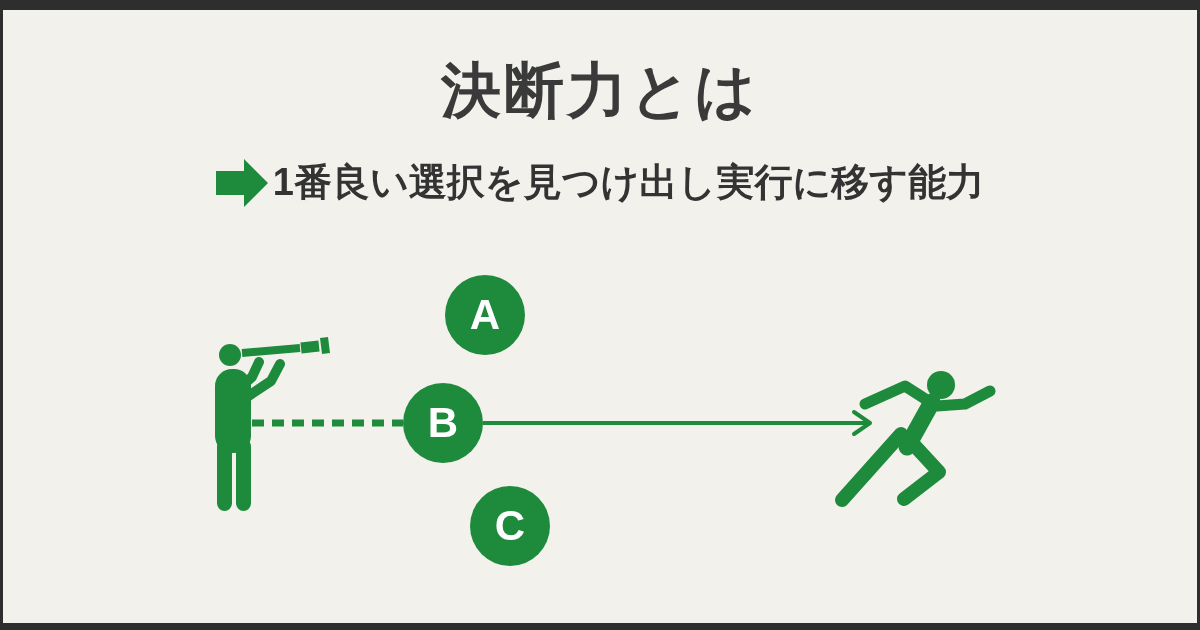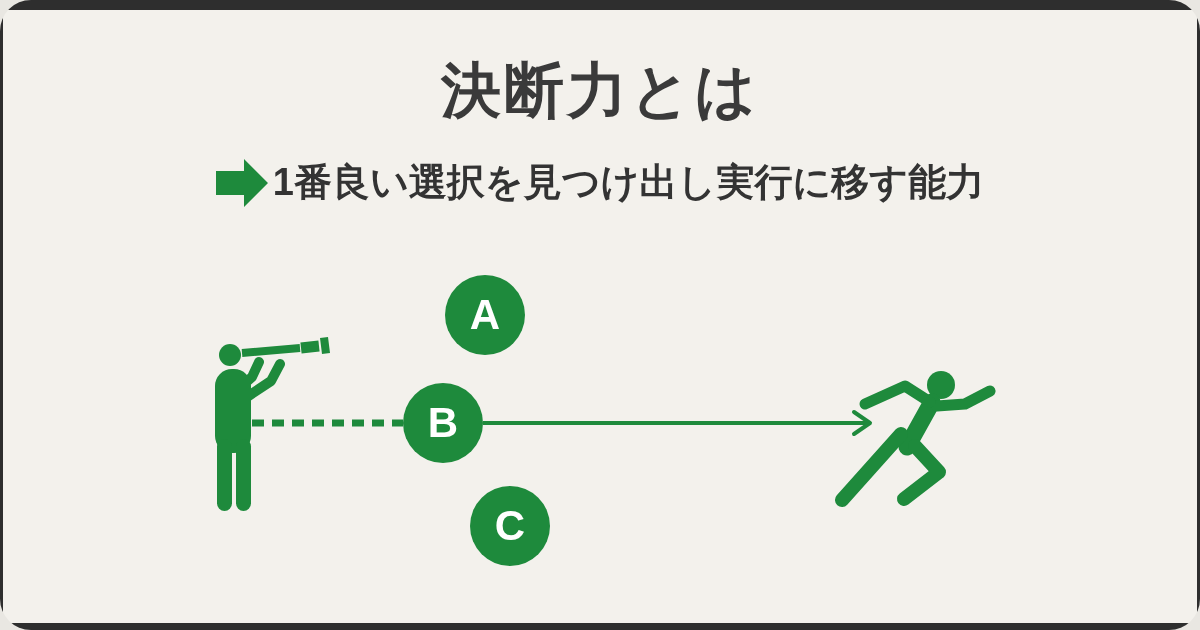--- a/index.html
+++ b/index.html
@@ -2,21 +2,20 @@
 <html><head>
 <meta charset="utf-8">
 <style>
   html,body{margin:0;padding:0;background:#e9e7e2;}
   .canvas{
     position:relative;
     width:1200px;height:630px;
     background:#f3f1ec;
     overflow:hidden;
     font-family:"Liberation Sans","DejaVu Sans",sans-serif;
-    border-radius:31px;
   }
   .frame{
     position:absolute;inset:0;
     border-style:solid;
     border-color:#2e2e2e;
     border-width:10px 3px 7px 3px;
     pointer-events:none;
     box-sizing:border-box;
   }
   .title{

